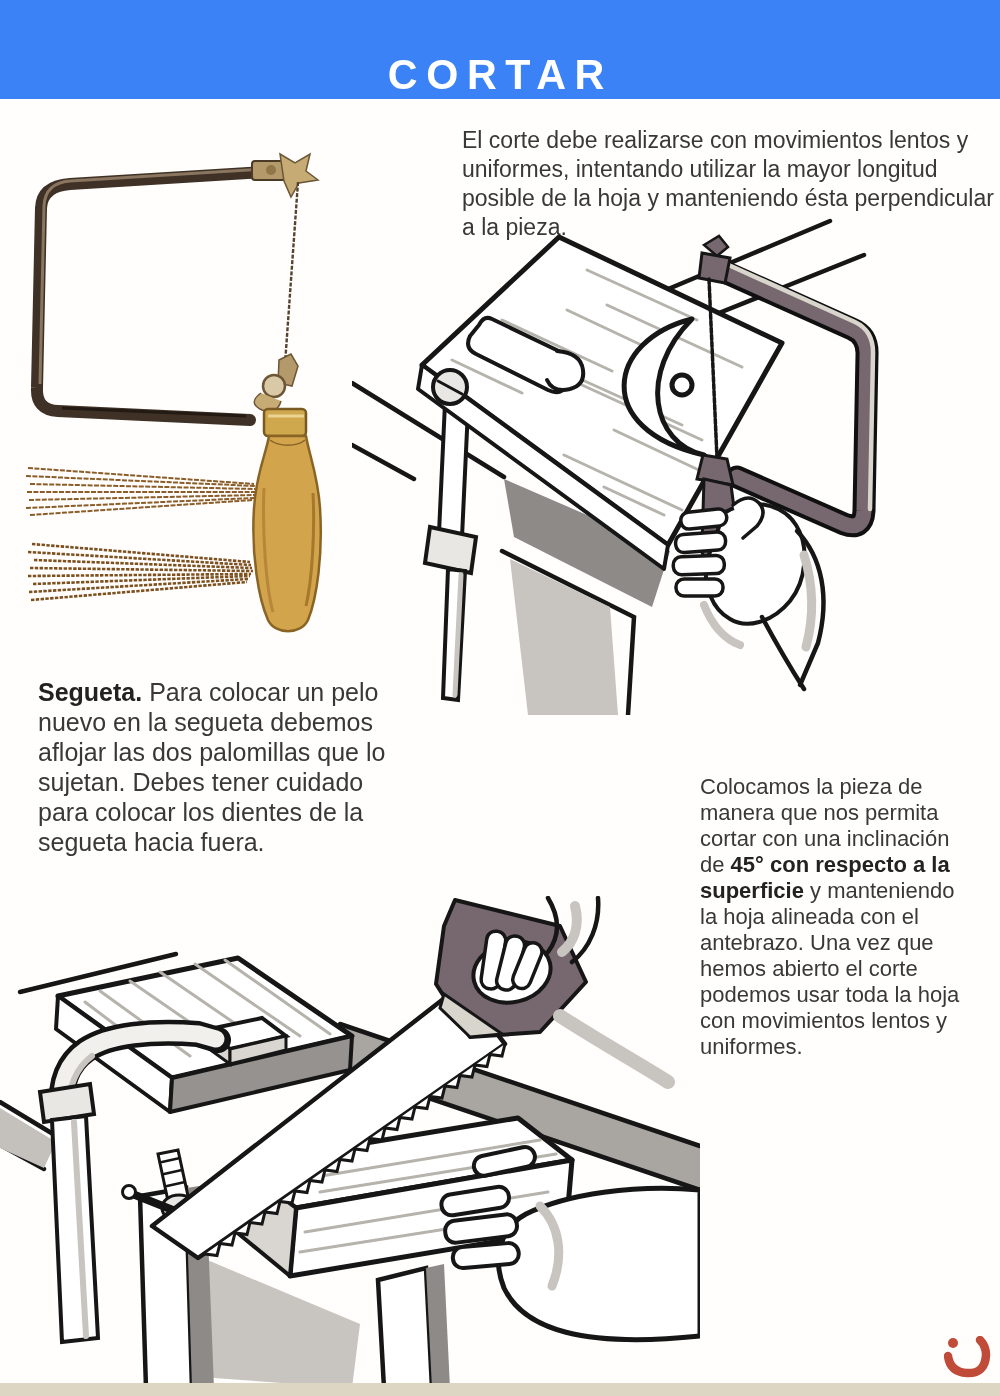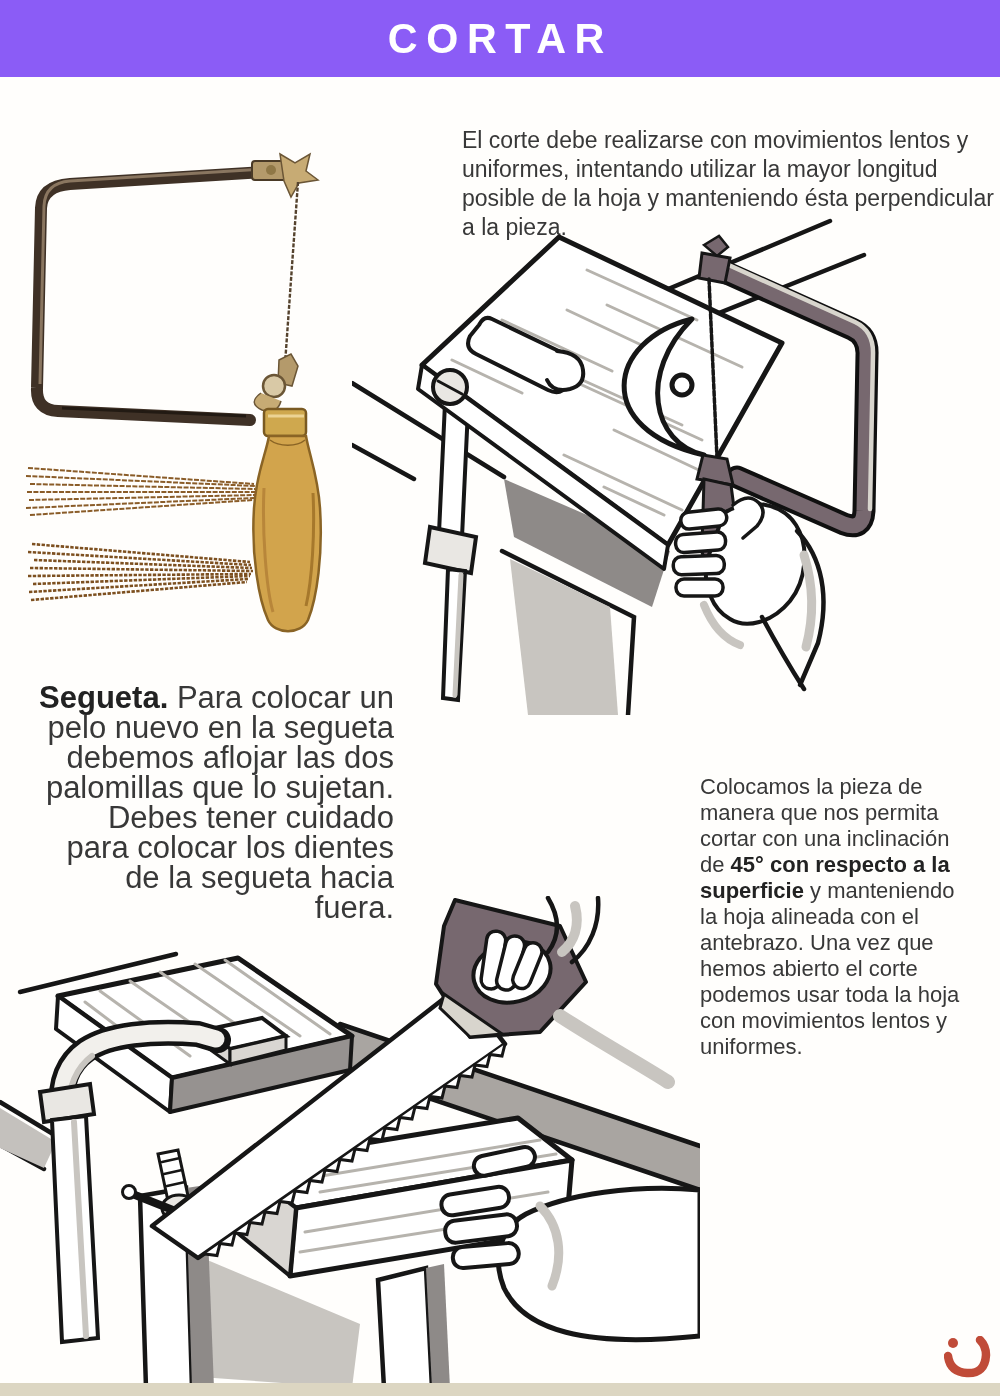--- a/index.html
+++ b/index.html
@@ -1,30 +1,30 @@
 <!DOCTYPE html>
 <html><head>
 <meta charset="utf-8">
 <style>
   html,body{margin:0;padding:0;background:#ffffff;}
   .page{
     position:relative;width:1000px;height:1396px;overflow:hidden;
     background:#fffefc;font-family:"Liberation Sans",sans-serif;
   }
   .banner{
-    position:absolute;left:0;top:0;width:1000px;height:77px;
-    background:#8b5cf6;display:flex;align-items:center;justify-content:center;
+    position:absolute;left:0;top:0;width:1000px;height:99px;
+    background:#3b82f6;display:flex;align-items:flex-end;justify-content:center;
   }
   .banner h1{
     margin:0;color:#ffffff;font-size:43px;font-weight:bold;
     letter-spacing:9px;transform:scaleX(.96);
   }
   .para{position:absolute;color:#383838;}
   .intro{left:462px;top:103px;width:532px;font-size:23px;line-height:29px;}
-  .segueta{left:38px;top:652px;width:356px;font-size:31px;line-height:30px;text-align:right;}
+  .segueta{left:38px;top:652px;width:356px;font-size:25px;line-height:30px;}
   .angle{left:700px;top:752px;width:276px;font-size:22px;line-height:26px;}
   .para b{color:#222;}
   .fig{position:absolute;}
   .fig svg{display:block;width:100%;height:100%;}
   .photo{left:18px;top:148px;width:340px;height:515px;}
   .mid{left:352px;top:215px;width:632px;height:500px;}
   .bottom{left:0px;top:896px;width:700px;height:492px;}
   .mark{position:absolute;left:944px;top:1336px;width:48px;height:46px;}
   .strip{position:absolute;left:0;bottom:0;width:1000px;height:13px;background:#DCD6C2;z-index:5;}
 </style>

